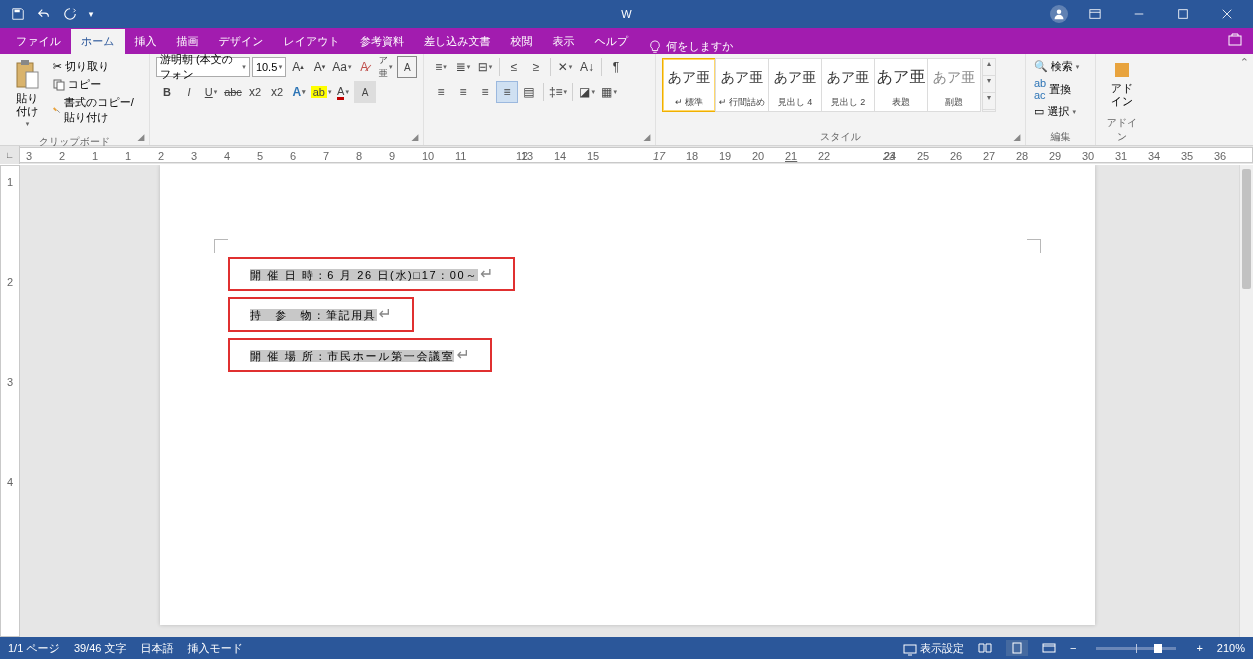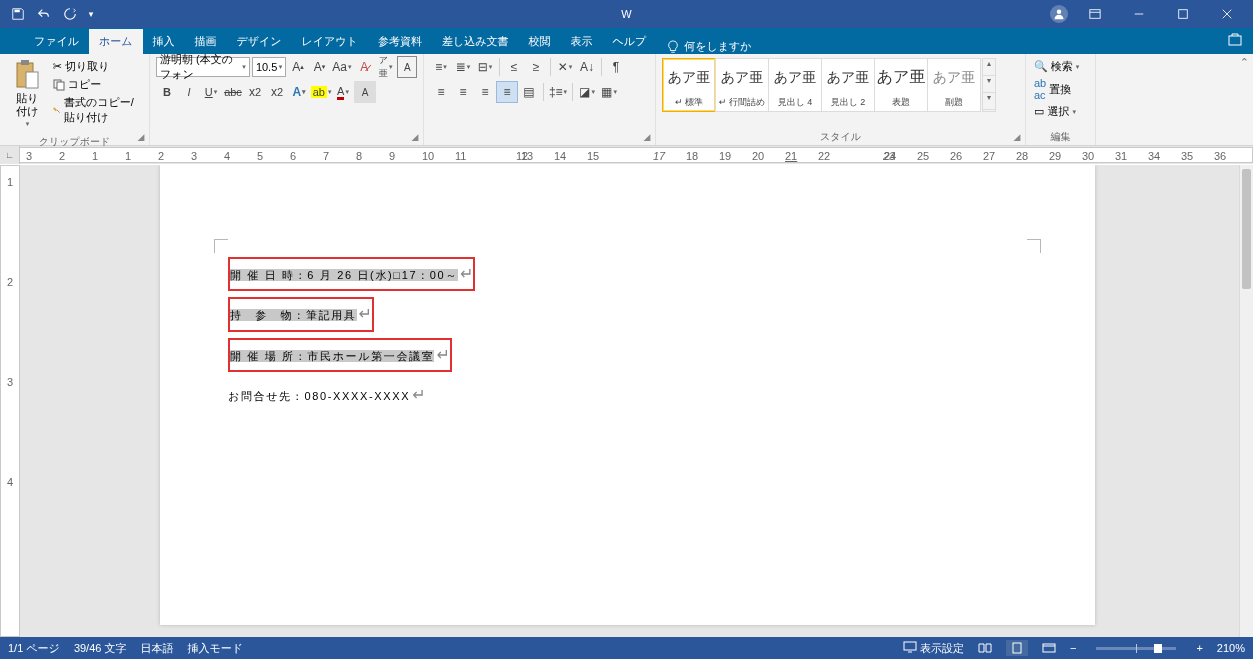--- a/index.html
+++ b/index.html
@@ -7,21 +7,21 @@
 .titlebar{background:#2b579a;height:28px;display:flex;align-items:center;color:#fff;position:relative}
 .qat{display:flex;align-items:center;padding-left:6px;gap:2px}
 .qat-btn{width:24px;height:24px;display:flex;align-items:center;justify-content:center;color:#fff}
 .qat-btn svg{width:14px;height:14px;fill:#fff}
 .title-center{position:absolute;left:50%;transform:translateX(-50%);color:#fff;font-size:11px}
 .win-ctrls{margin-left:auto;display:flex;align-items:center;padding-right:4px}
 .win-btn{width:44px;height:28px;display:flex;align-items:center;justify-content:center;color:#fff}
 .win-btn svg{width:12px;height:12px;stroke:#fff;fill:none;stroke-width:1}
 .acct{width:28px;height:28px;display:flex;align-items:center;justify-content:center}
 .acct-circ{width:18px;height:18px;border-radius:50%;background:rgba(255,255,255,.25);display:flex;align-items:center;justify-content:center}
-.tabbar{background:#0369a1;height:26px;display:flex;align-items:flex-end;padding-left:24px;position:relative}
+.tabbar{background:#a21caf;height:26px;display:flex;align-items:flex-end;padding-left:6px;position:relative}
 .tab{padding:5px 10px;color:#fff;cursor:pointer;font-size:11px}
 .tab.active{background:#f3f3f3;color:#2b579a}
 .tell{display:flex;align-items:center;color:#fff;padding:0 10px;gap:4px}
 .tell svg{width:14px;height:14px;fill:#fff}
 .share-ico{position:absolute;right:10px;top:4px;color:#fff}
 .ribbon{background:#f3f3f3;border-bottom:1px solid #d4d4d4;height:92px;display:flex;position:relative}
 .group{border-right:1px solid #e1e1e1;display:flex;flex-direction:column;padding:2px 6px 0 6px;position:relative}
 .group-label{font-size:10px;color:#666;text-align:center;padding:2px 0 1px 0;margin-top:auto}
 .dlaunch{position:absolute;right:2px;bottom:2px;width:12px;height:12px;font-size:9px;color:#888;text-align:center;line-height:12px}
 .big-btn{display:flex;flex-direction:column;align-items:center;justify-content:center;padding:4px 6px;gap:2px;text-align:center;font-size:10px;line-height:1.2}
@@ -50,28 +50,28 @@
 .hruler{flex:1;background:#fff;height:16px;margin-top:1px;position:relative;font-size:8px;color:#666;border:1px solid #c9c9c9;border-left:none;overflow:hidden}
 .hruler .tick{position:absolute;top:2px}
 .workspace{position:absolute;top:165px;left:0;right:14px;bottom:22px;background:#e6e6e6;display:flex}
 .vruler{width:20px;background:#fff;border:1px solid #c9c9c9;margin:0 0 0 0;position:relative;font-size:8px;color:#666}
 .vruler .vt{position:absolute;left:6px}
 .docarea{flex:1;overflow:auto;position:relative}
 .page{background:#fff;width:935px;min-height:460px;margin:0 0 0 0;box-shadow:0 0 4px rgba(0,0,0,.2);position:relative;padding:88px 68px 40px 68px}
 .crop-tl{position:absolute;left:54px;top:74px;width:14px;height:14px;border-left:1px solid #b8b8b8;border-top:1px solid #b8b8b8}
 .crop-tr{position:absolute;right:54px;top:74px;width:14px;height:14px;border-right:1px solid #b8b8b8;border-top:1px solid #b8b8b8}
 .doc-line{font-family:"Yu Mincho","MS Mincho",serif;font-size:21px;line-height:1.9;color:#000;white-space:nowrap}
-.hl{display:inline-block;border:2px solid #e03030;padding:0 0;margin-bottom:2px}
+.hl{display:inline-block;border:2px solid #e03030;padding:0 20px;margin-bottom:2px}
 .sel-bg{background:#c8c8c8}
 .ret{color:#888;font-size:16px;margin-left:2px}
 .vscroll{position:absolute;right:0;top:165px;bottom:22px;width:14px;background:#f0f0f0;border-left:1px solid #dadada}
 .vthumb{position:absolute;left:2px;right:2px;top:4px;height:120px;background:#c2c2c2;border-radius:2px}
 .statusbar{position:absolute;left:0;right:0;bottom:0;height:22px;background:#2b579a;color:#fff;display:flex;align-items:center;font-size:11px;padding:0 8px;gap:14px}
 .statusbar .sp{flex:1}
-.st-btn{display:flex;align-items:flex-start;gap:3px}
+.st-btn{display:flex;align-items:flex-end;gap:3px}
 .zoom-slider{width:80px;height:3px;background:#6a87b8;position:relative;margin:0 6px}
 .zoom-slider::before{content:"";position:absolute;left:50%;top:-3px;width:1px;height:9px;background:#b8c6df}
 .zoom-thumb{position:absolute;top:-3px;width:8px;height:9px;background:#fff;left:72%}
 .ln{letter-spacing:.15em}
 .collapse{position:absolute;right:4px;top:2px;font-size:11px;color:#777}
 svg{display:block}
 </style>
 </head>
 <body>
 
@@ -320,20 +320,30 @@
         </div>
       <div>
           <span>▭</span>
           <span>選択</span>
           <span style="font-size:7px;color:#666">▾</span>
         </div>
     </div>
     <div class="group-label">編集</div>
   </div>
 
+  <div class="group" style="width:52px;border-right:none">
+    <div class="big-btn">
+      <svg width="20" height="20" viewBox="0 0 20 20">
+          <rect x="3" y="3" width="14" height="14" fill="#e8a33d"></rect>
+        </svg>
+      <span style="white-space:pre-line">アド
+イン</span>
+    </div>
+    <div class="group-label">アドイン</div>
+  </div>
   <div class="collapse">⌃</div>
 </div>
 
 <div class="ruler-area">
   <div class="ruler-corner" style="font-size:9px;text-align:center;line-height:18px;color:#666">∟</div>
   <div class="hruler">
 
   <span class="tick" style="left: 6px;">3</span>
       <span class="tick" style="left: 39px;">2</span>
       <span class="tick" style="left: 72px;">1</span>
@@ -384,21 +394,20 @@
       <span class="vt" style="top: 260px;"></span>
       <span class="vt" style="top: 310px;">4</span>
     </div>
   <div class="docarea">
     <div class="page" style="margin-left:140px">
       <div class="crop-tl"></div>
       <div class="crop-tr"></div>
       <div class="doc-line"><span class="hl"><span class="sel-bg ln">開 催 日 時：6 月 26 日(水)□17：00～</span><span class="ret">↵</span></span></div>
       <div class="doc-line"><span class="hl"><span class="sel-bg ln">持　参　物：筆記用具</span><span class="ret">↵</span></span></div>
       <div class="doc-line"><span class="hl"><span class="sel-bg ln">開 催 場 所：市民ホール第一会議室</span><span class="ret">↵</span></span></div>
-      <div class="doc-line"><span class="ln">お問合せ先：080-XXXX-XXXX</span><span class="ret">↵</span></div>
     </div>
   </div>
 </div>
 
 <div class="vscroll">
     <div class="vthumb"></div>
   </div>
 
 <div class="statusbar">
   <div class="st-btn">

